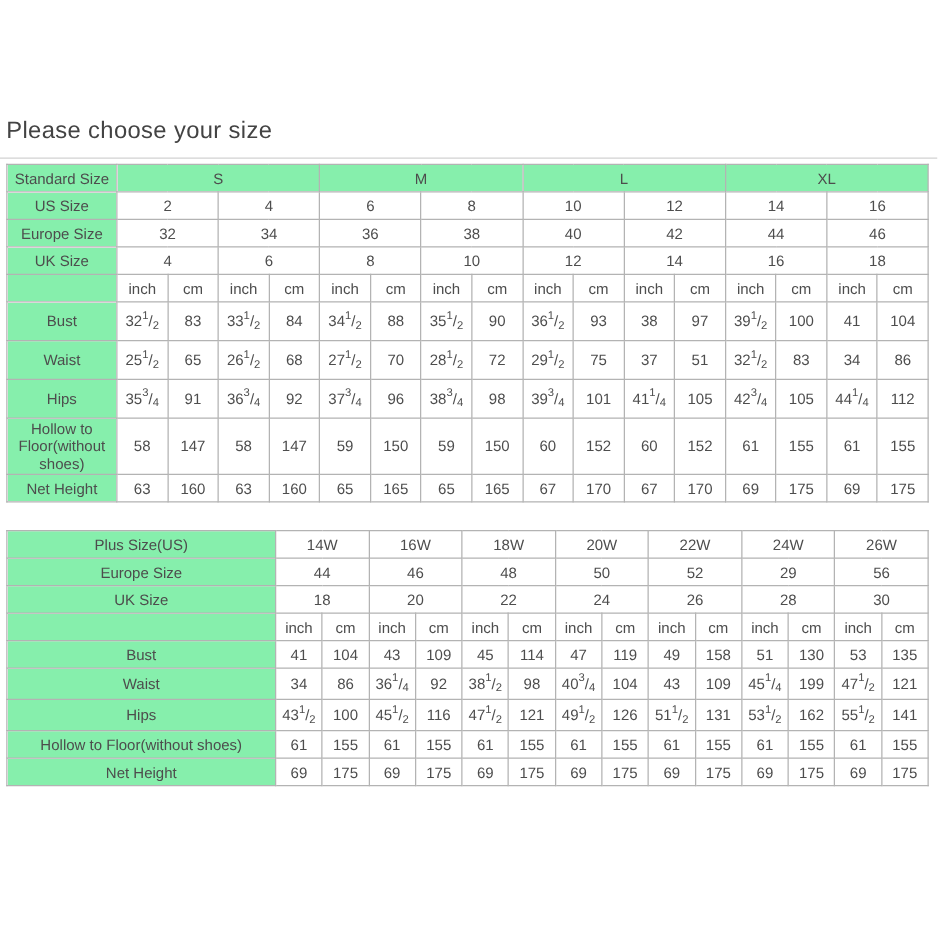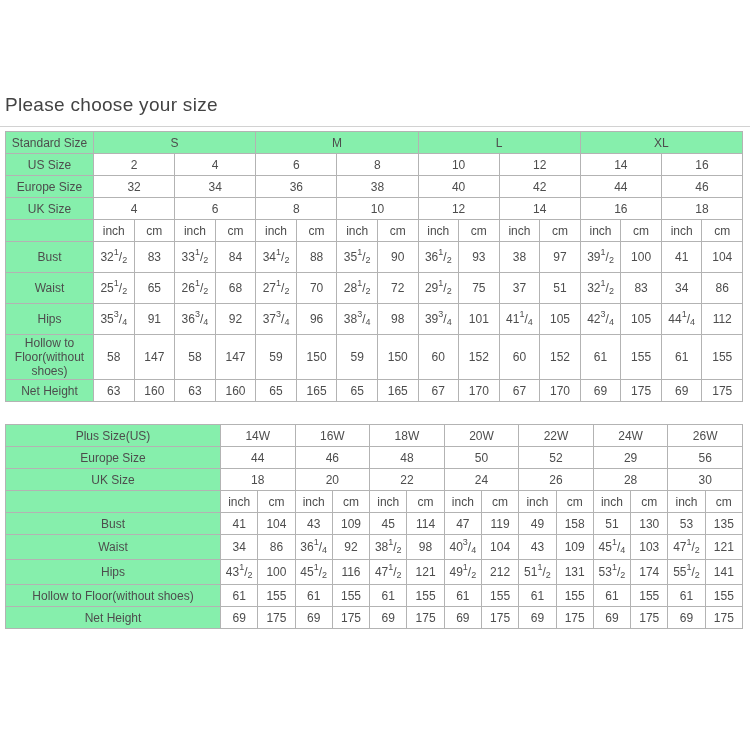--- a/index.html
+++ b/index.html
@@ -308,38 +308,38 @@
           <td>86</td>
           <td>36<sup>1</sup>/<sub>4</sub></td>
           <td>92</td>
           <td>38<sup>1</sup>/<sub>2</sub></td>
           <td>98</td>
           <td>40<sup>3</sup>/<sub>4</sub></td>
           <td>104</td>
           <td>43</td>
           <td>109</td>
           <td>45<sup>1</sup>/<sub>4</sub></td>
-          <td>103</td>
+          <td>199</td>
           <td>47<sup>1</sup>/<sub>2</sub></td>
           <td>121</td>
         </tr>
         <tr class="measure">
           <td class="gray">Hips</td>
           <td>43<sup>1</sup>/<sub>2</sub></td>
           <td>100</td>
           <td>45<sup>1</sup>/<sub>2</sub></td>
           <td>116</td>
           <td>47<sup>1</sup>/<sub>2</sub></td>
           <td>121</td>
           <td>49<sup>1</sup>/<sub>2</sub></td>
-          <td>212</td>
+          <td>126</td>
           <td>51<sup>1</sup>/<sub>2</sub></td>
           <td>131</td>
           <td>53<sup>1</sup>/<sub>2</sub></td>
-          <td>174</td>
+          <td>162</td>
           <td>55<sup>1</sup>/<sub>2</sub></td>
           <td>141</td>
         </tr>
         <tr class="simple">
           <td class="gray">Hollow to Floor(without shoes)</td>
           <td>61</td>
           <td>155</td>
           <td>61</td>
           <td>155</td>
           <td>61</td>

